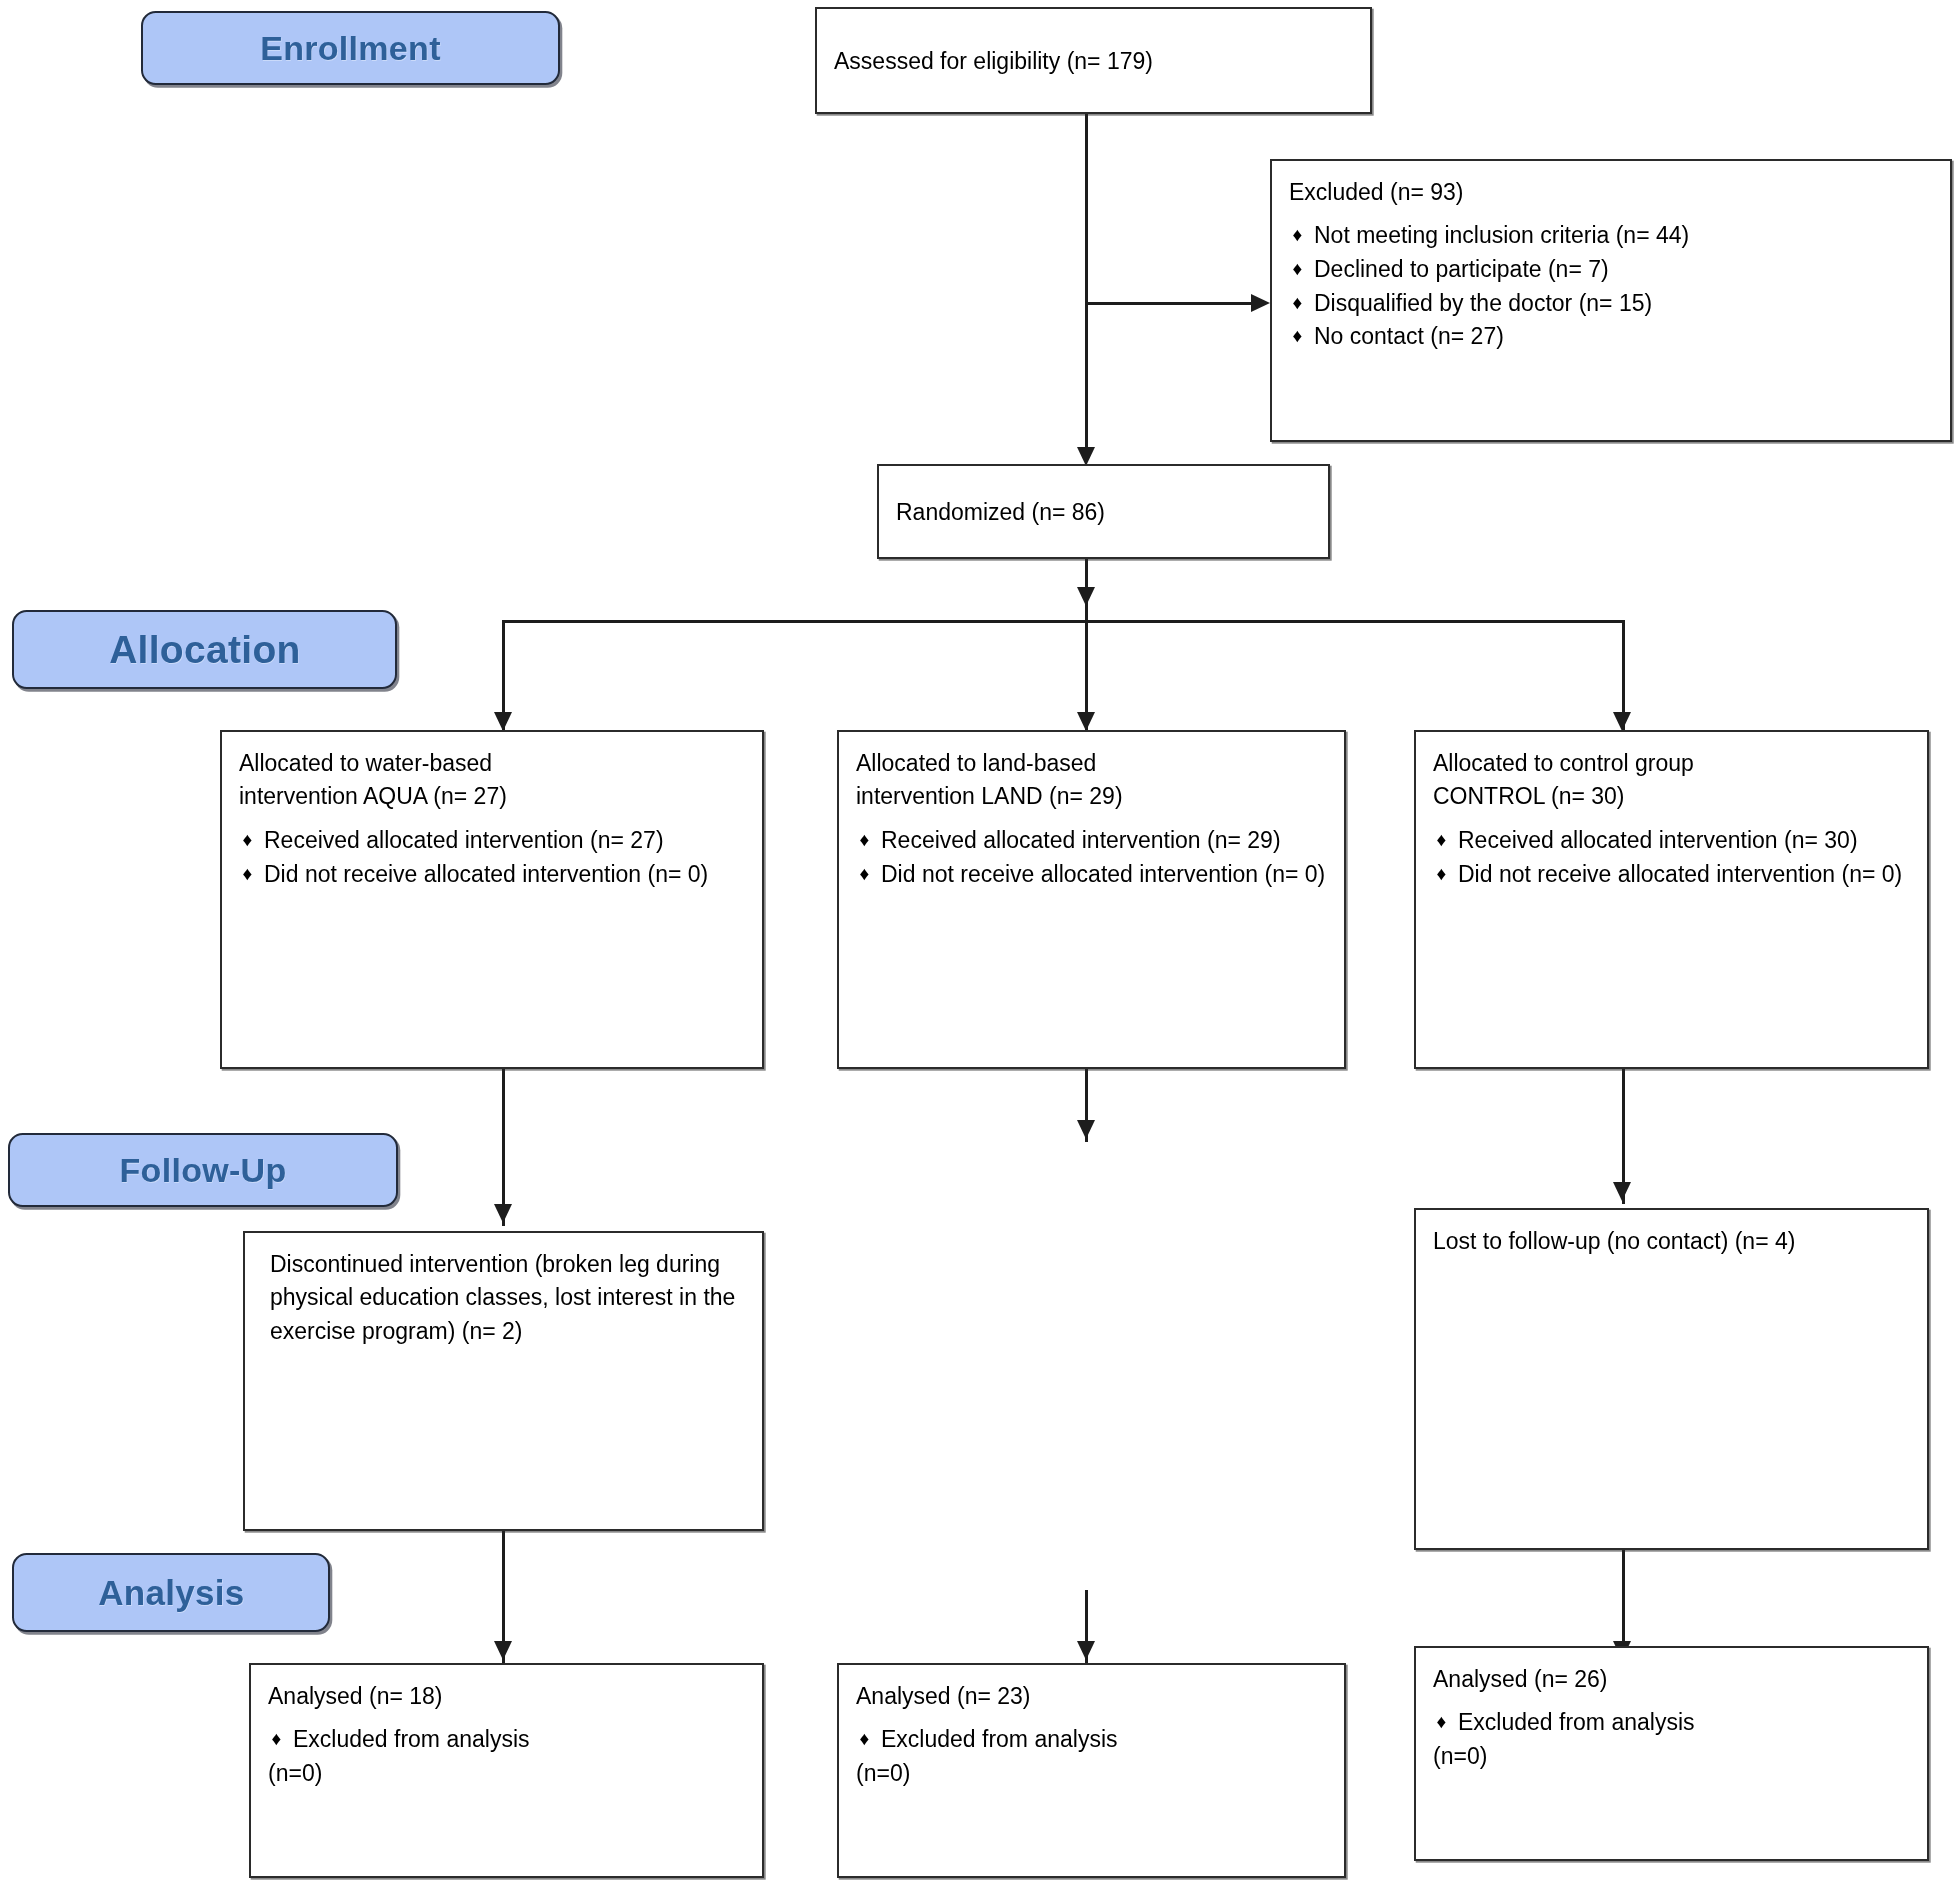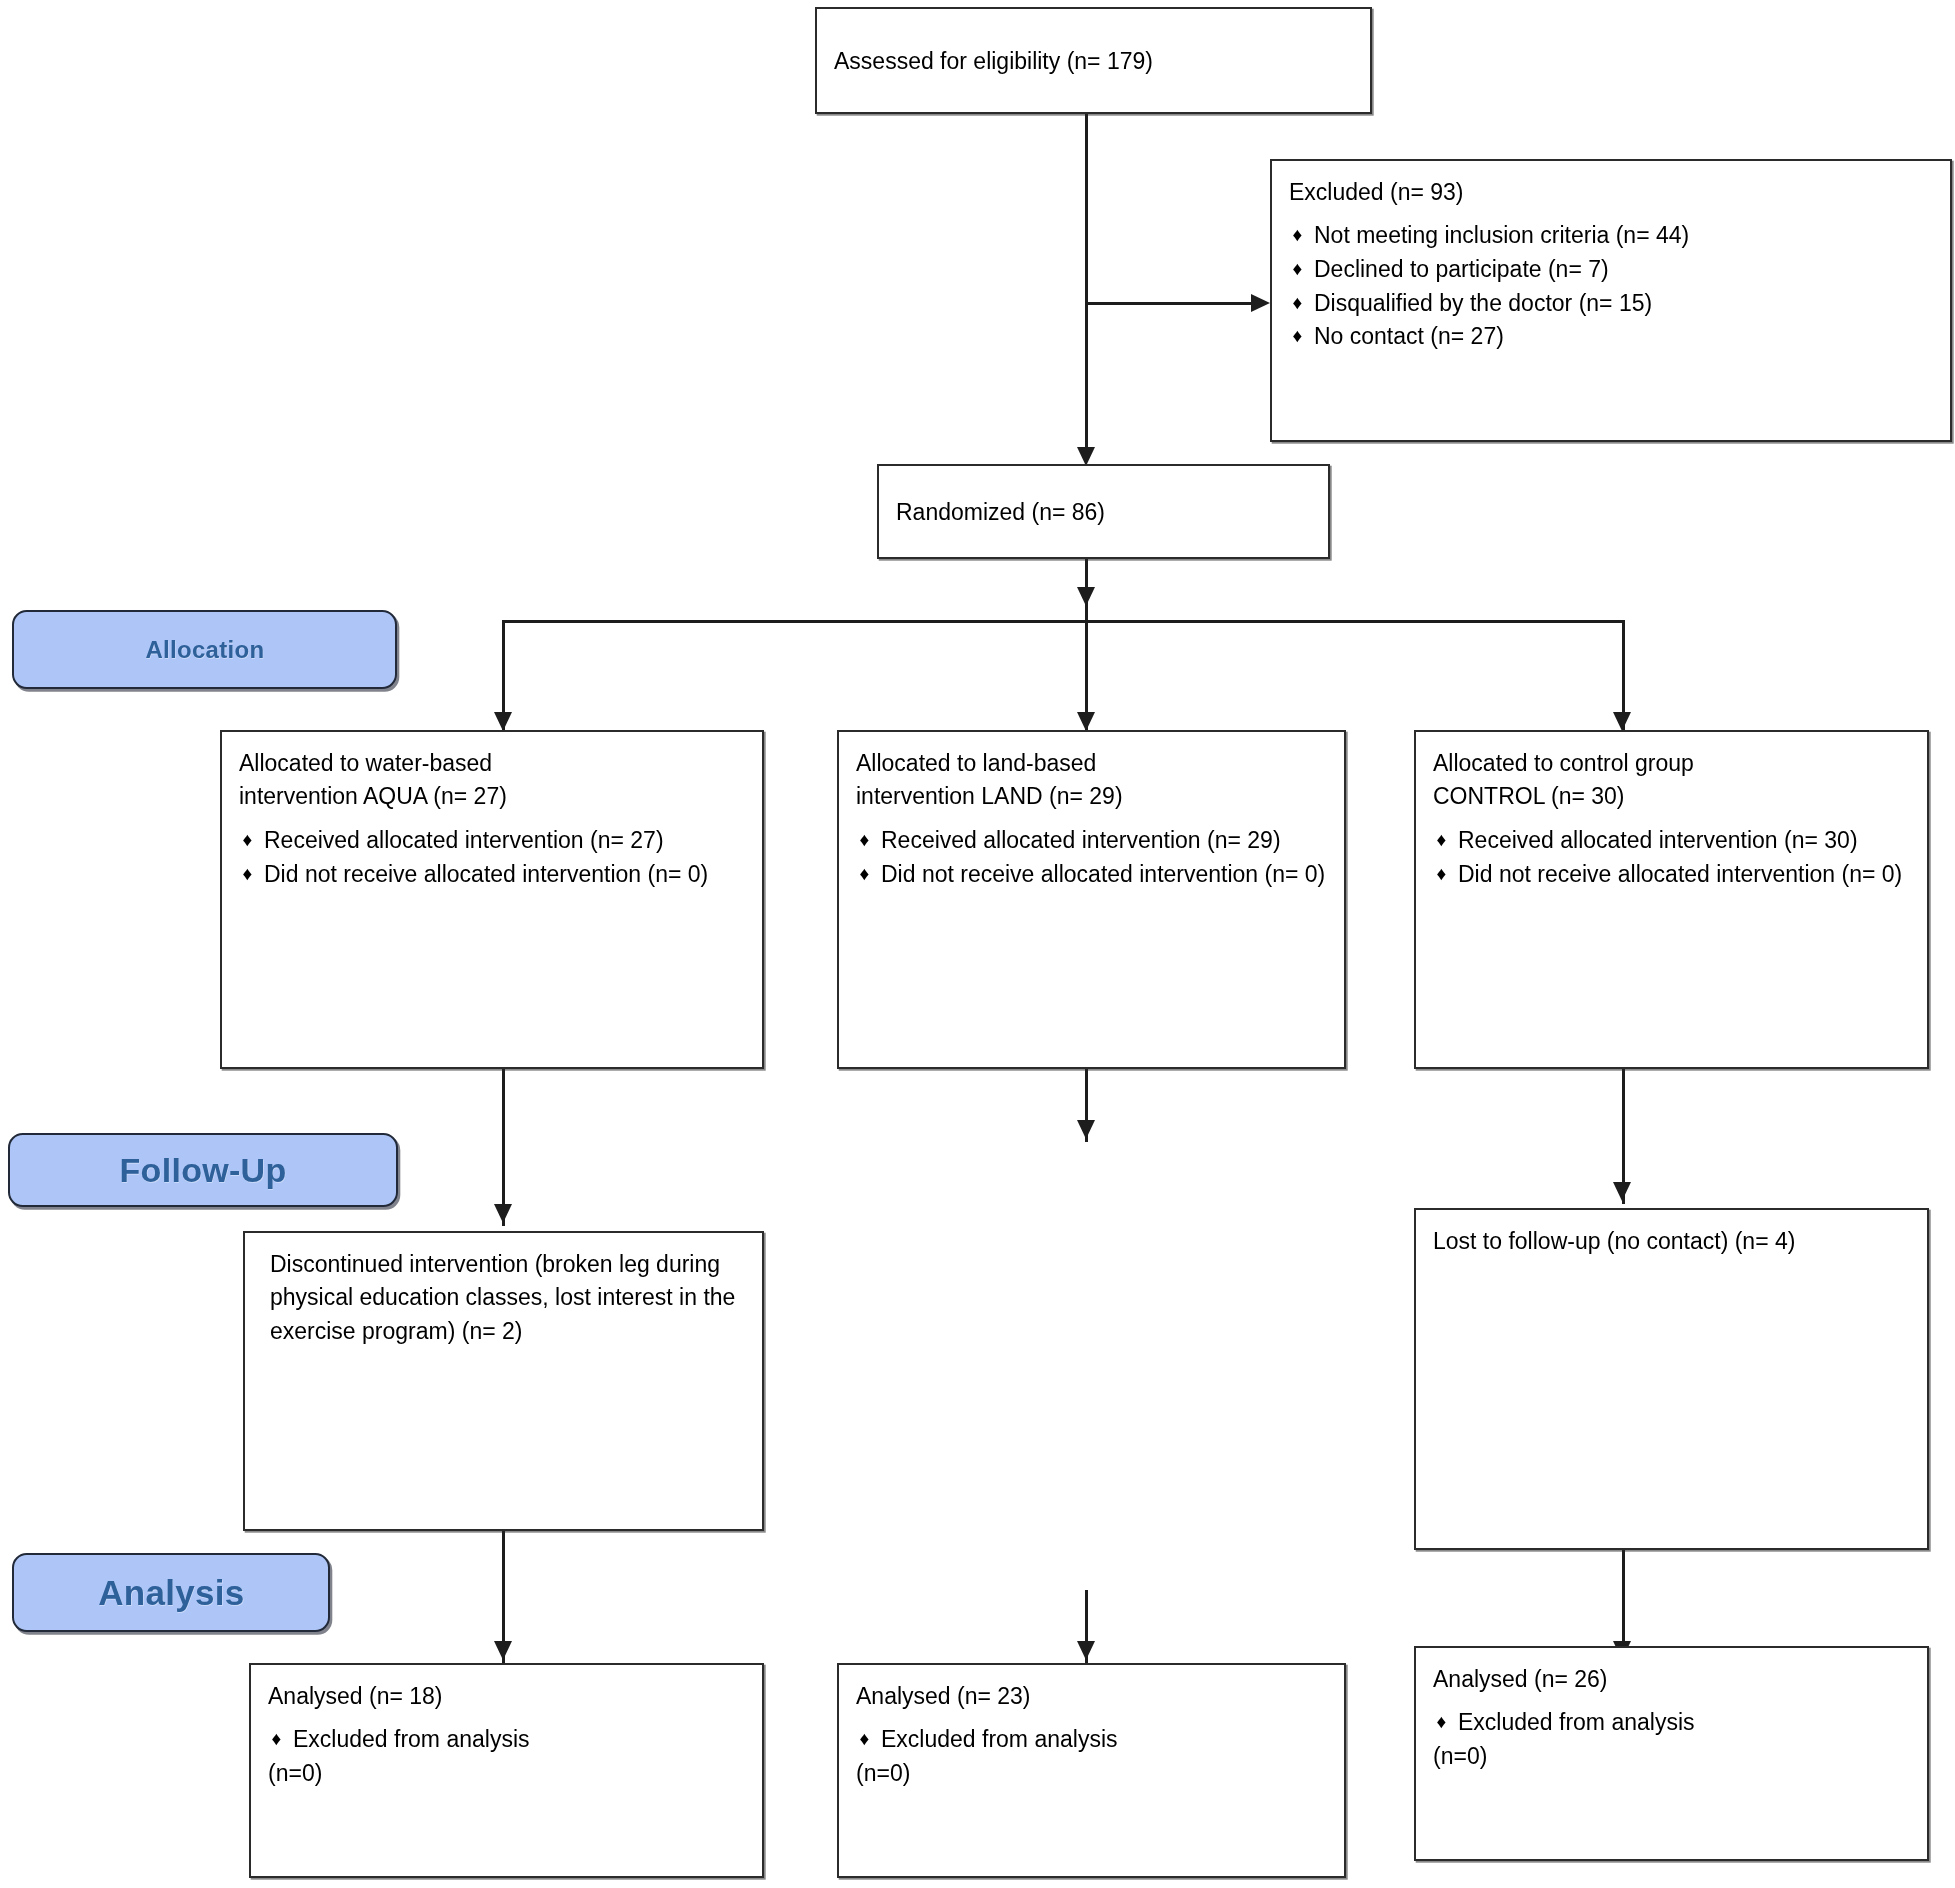--- a/index.html
+++ b/index.html
@@ -95,22 +95,25 @@
     border-top: 9.6px solid transparent;
     border-bottom: 9.6px solid transparent;
     border-left: 19px solid #1d1d1d;
   }
 </style>
 </head>
 <body>
 
 <div id="canvas">
 
-
-  <div class="stage-badge" style="left:12.4px; top:610px; width:385px; height:79px; font-size:24px;">
+  <div class="stage-badge" style="left:141px; top:11.3px; width:419px; height:74px; font-size:34px;">
+    <span>Enrollment</span>
+  </div>
+
+  <div class="stage-badge" style="left:12.4px; top:610px; width:385px; height:79px; font-size:39px;">
     <span>Allocation</span>
   </div>
 
   <div class="stage-badge" style="left:8px; top:1133px; width:390px; height:74px; font-size:34px;">
     <span>Follow-Up</span>
   </div>
 
   <div class="stage-badge" style="left:12.4px; top:1553px; width:318px; height:79px; font-size:35px;">
     <span>Analysis</span>
   </div>

